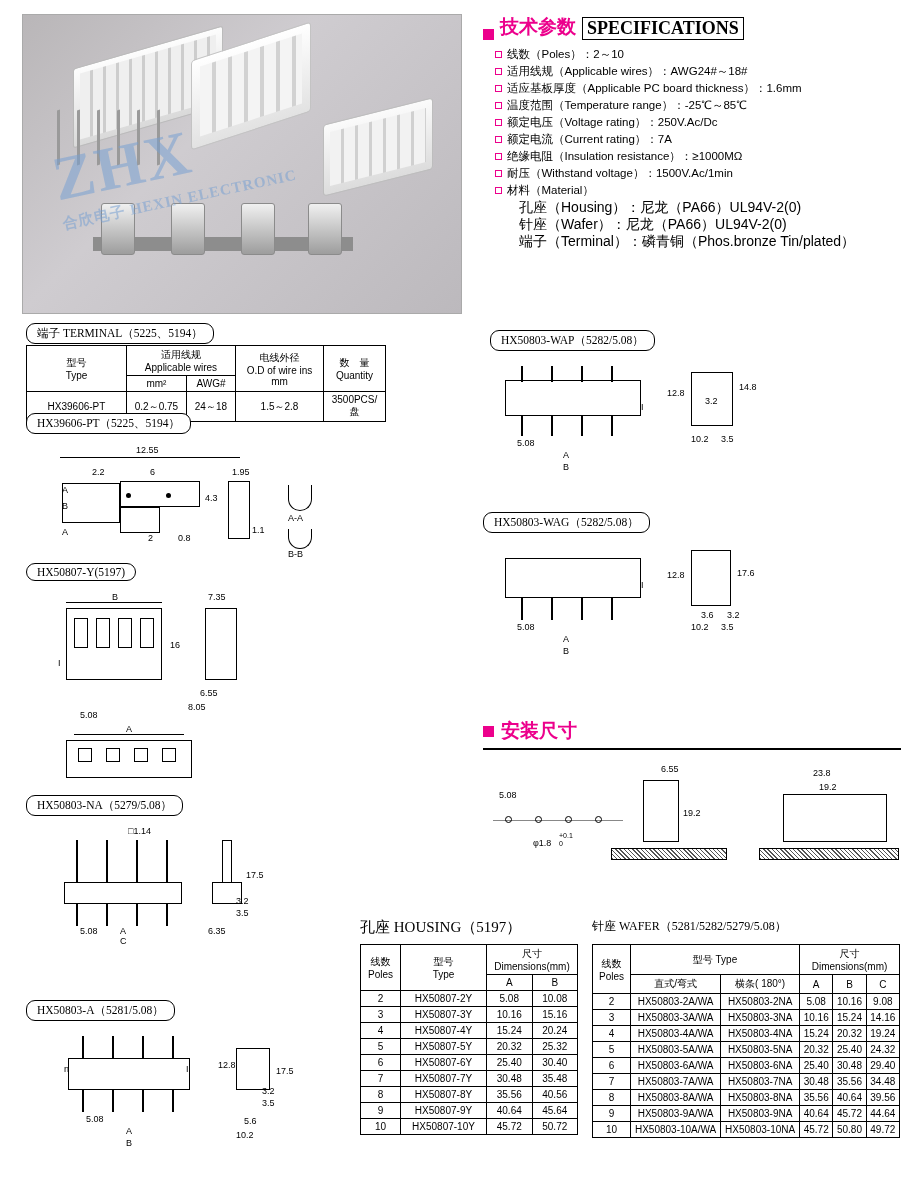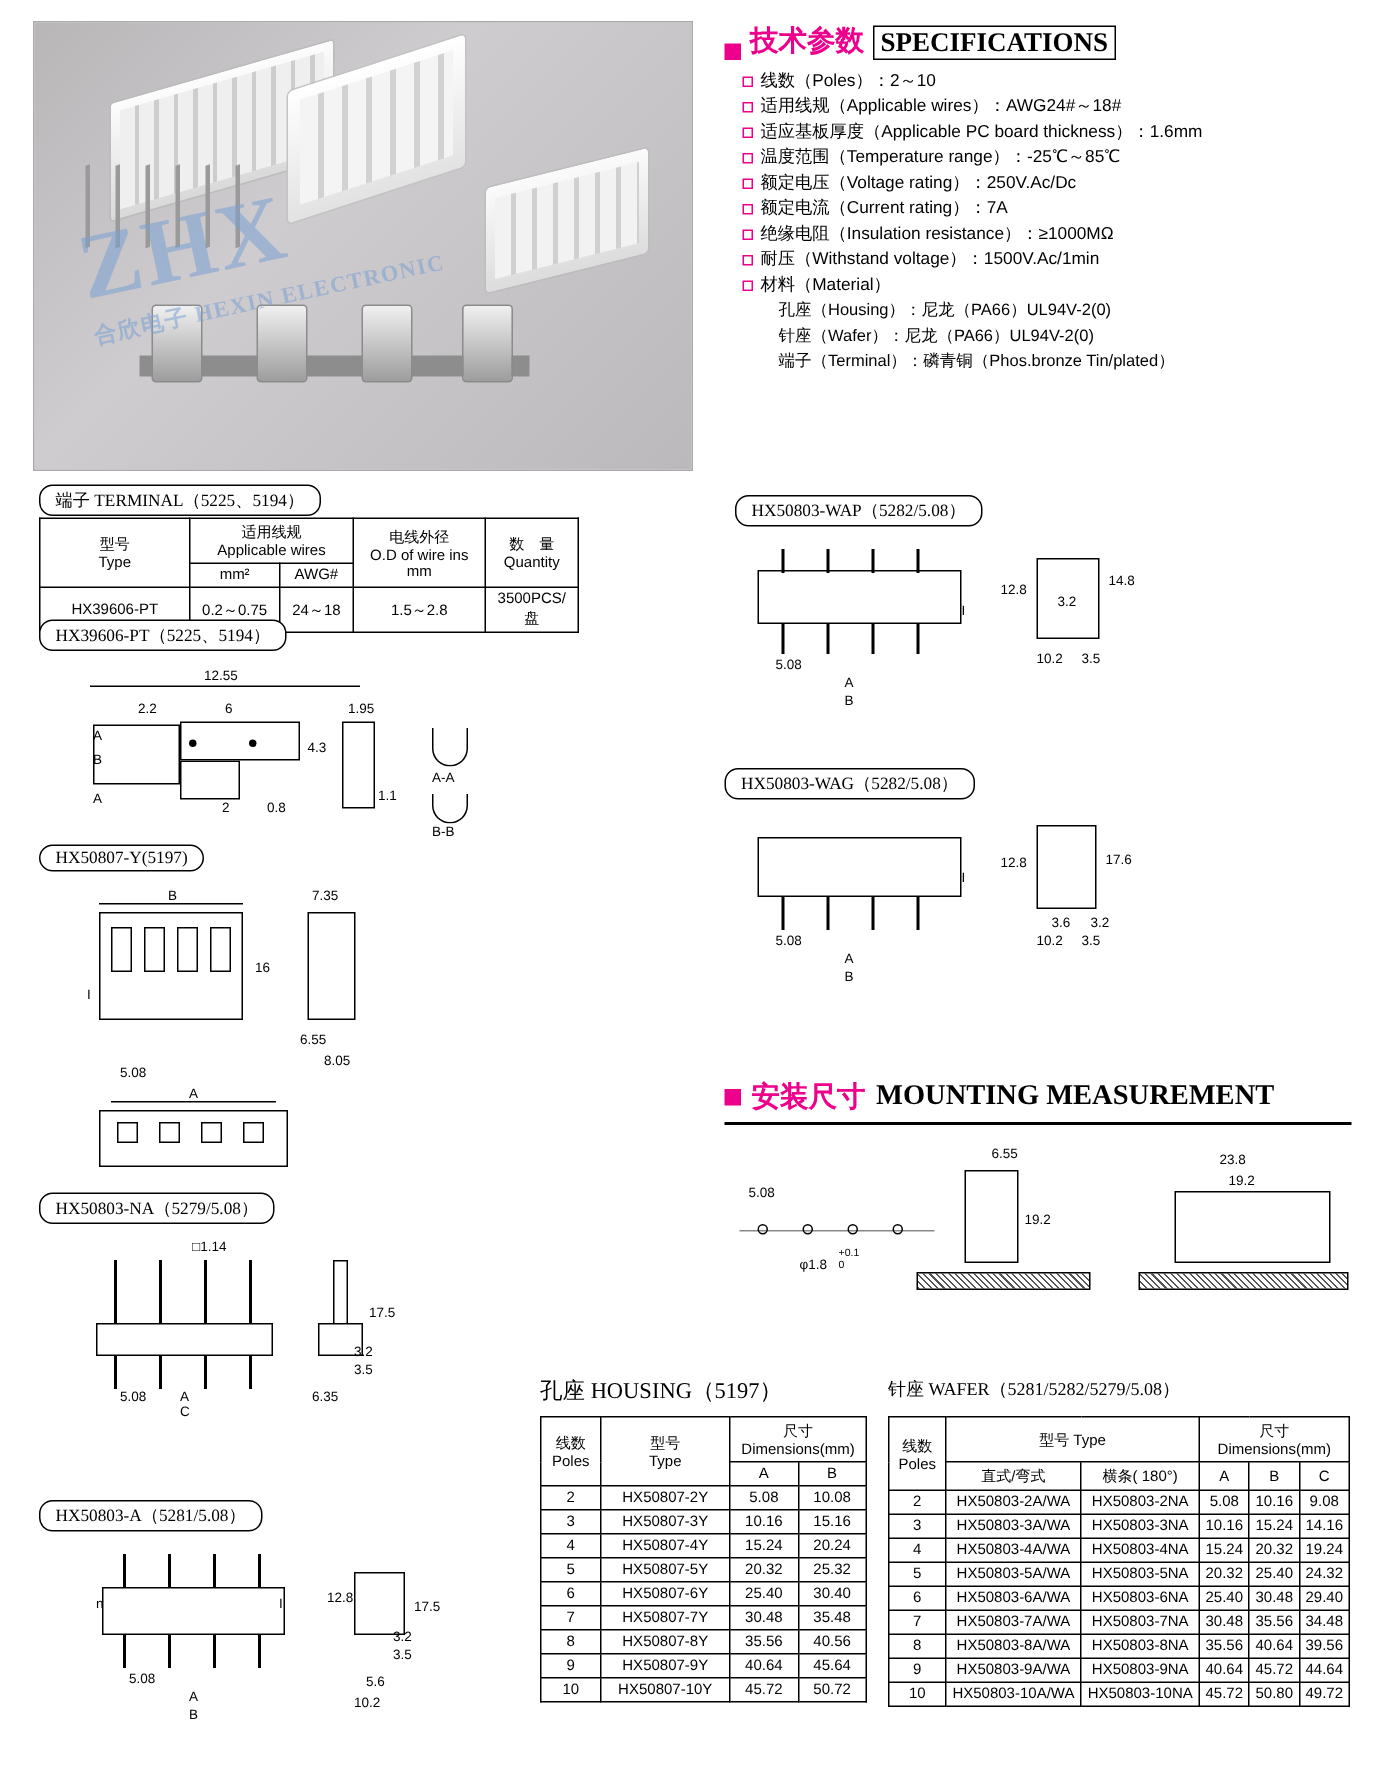--- a/index.html
+++ b/index.html
@@ -57,21 +57,21 @@
   .spec-title { display:flex; align-items:flex-end; gap:6px; margin-bottom:6px; }
   .sq-pink { width:11px;height:11px;background:#ec008c; display:inline-block; }
   .cn-big { font-family:"Liberation Serif", serif; font-size:19px; font-weight:bold; color:#ec008c; }
   .en-big { font-family:"Liberation Serif", serif; font-size:18px; font-weight:bold; color:#000;
     border:1px solid #000; padding:0 4px; }
   .spec ul { list-style:none; margin:0; padding:0 0 0 12px; }
   .spec li { display:flex; align-items:flex-start; gap:5px; font-size:11.5px; line-height:17px; }
   .bullet { width:7px;height:7px;border:1.5px solid #ec008c; flex:0 0 auto; margin-top:5px; }
   .spec li .txt { white-space:nowrap; }
   .sub-list { padding-left:36px; }
-  .sub-list div { line-height:17px; font-size:11px; white-space:nowrap; }
+  .sub-list div { line-height:17px; font-size:14px; white-space:nowrap; }
 
   
   .pill {
     display:inline-block; border:1px solid #000; border-radius:9px;
     padding:2px 10px; font-size:11.5px; background:#fff; font-family:"Liberation Serif", serif;
   }
   .sec { position:absolute; }
 
   
   table { border-collapse: collapse; font-size:10px; }
@@ -232,21 +232,21 @@
     <div class="body-box" style="left:26px;top:16px;width:96px;height:72px;"></div>
     <div class="body-box" style="left:34px;top:26px;width:14px;height:30px;"></div>
     <div class="body-box" style="left:56px;top:26px;width:14px;height:30px;"></div>
     <div class="body-box" style="left:78px;top:26px;width:14px;height:30px;"></div>
     <div class="body-box" style="left:100px;top:26px;width:14px;height:30px;"></div>
     <span class="dim" style="left:18px;top:66px;">I</span>
     <div class="body-box" style="left:165px;top:16px;width:32px;height:72px;"></div>
     <span class="dim" style="left:168px;top:0px;">7.35</span>
     <span class="dim" style="left:130px;top:48px;">16</span>
     <span class="dim" style="left:160px;top:96px;">6.55</span>
-    <span class="dim" style="left:176px;top:110px;">8.05</span>
+    <span class="dim" style="left:148px;top:110px;">8.05</span>
     <span class="dim" style="left:40px;top:118px;">5.08</span>
     <span class="dim" style="left:86px;top:132px;">A</span>
     <div class="ln" style="left:34px;top:142px;width:110px;height:1px;"></div>
     <div class="body-box" style="left:26px;top:148px;width:126px;height:38px;"></div>
     <div class="body-box" style="left:38px;top:156px;width:14px;height:14px;"></div>
     <div class="body-box" style="left:66px;top:156px;width:14px;height:14px;"></div>
     <div class="body-box" style="left:94px;top:156px;width:14px;height:14px;"></div>
     <div class="body-box" style="left:122px;top:156px;width:14px;height:14px;"></div>
   </div>
 
@@ -345,21 +345,20 @@
     <span class="dim" style="left:206px;top:66px;">3.6</span>
     <span class="dim" style="left:232px;top:66px;">3.2</span>
     <span class="dim" style="left:196px;top:78px;">10.2</span>
     <span class="dim" style="left:226px;top:78px;">3.5</span>
     <span class="dim" style="left:146px;top:36px;">I</span>
   </div>
 
   <div style="position:absolute; left:483px; top:718px;" class="mount-title">
     <span class="sq-pink"></span>
     <span class="mount-cn">安装尺寸</span>
-    <span class="mount-en">MOUNTING MEASUREMENT</span>
   </div>
   <div class="ln" style="left:483px; top:748px; width:418px; height:1.5px;"></div>
 
   <div class="drw" style="left:483px; top:762px; width:418px; height:130px;">
     <span class="dim" style="left:16px;top:28px;">5.08</span>
     <div class="ln" style="left:10px;top:58px;width:130px;height:1px;background:#888;"></div>
     <div style="position:absolute;left:22px;top:54px;width:7px;height:7px;border:1px solid #000;border-radius:50%;"></div>
     <div style="position:absolute;left:52px;top:54px;width:7px;height:7px;border:1px solid #000;border-radius:50%;"></div>
     <div style="position:absolute;left:82px;top:54px;width:7px;height:7px;border:1px solid #000;border-radius:50%;"></div>
     <div style="position:absolute;left:112px;top:54px;width:7px;height:7px;border:1px solid #000;border-radius:50%;"></div>

